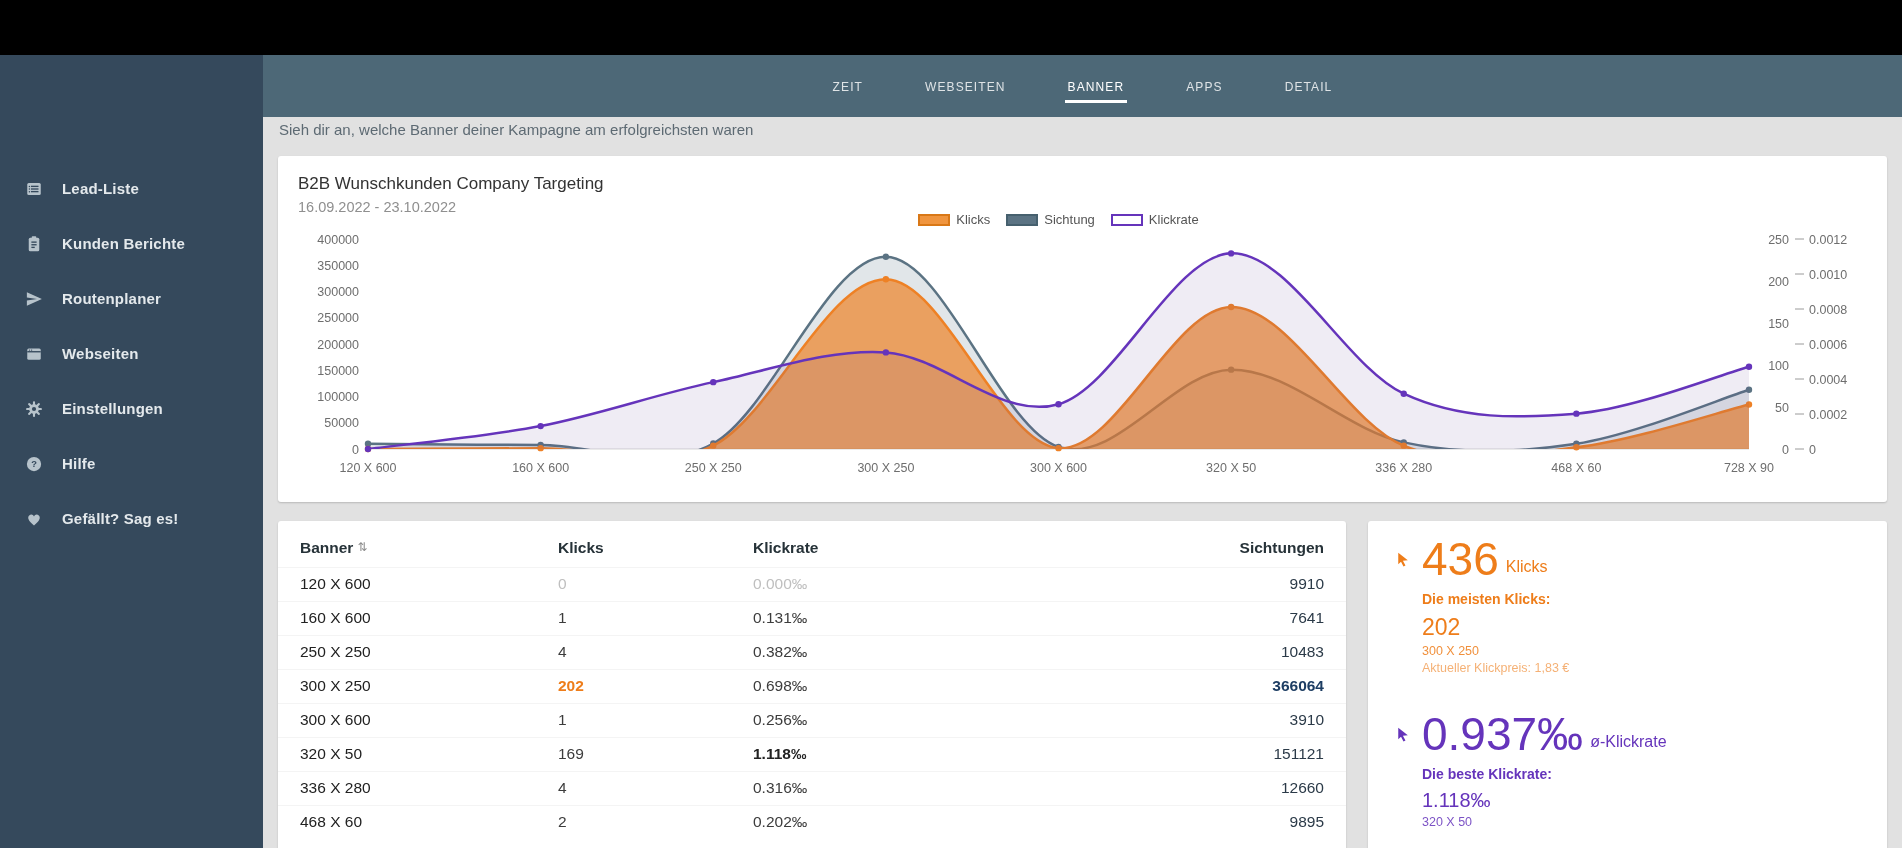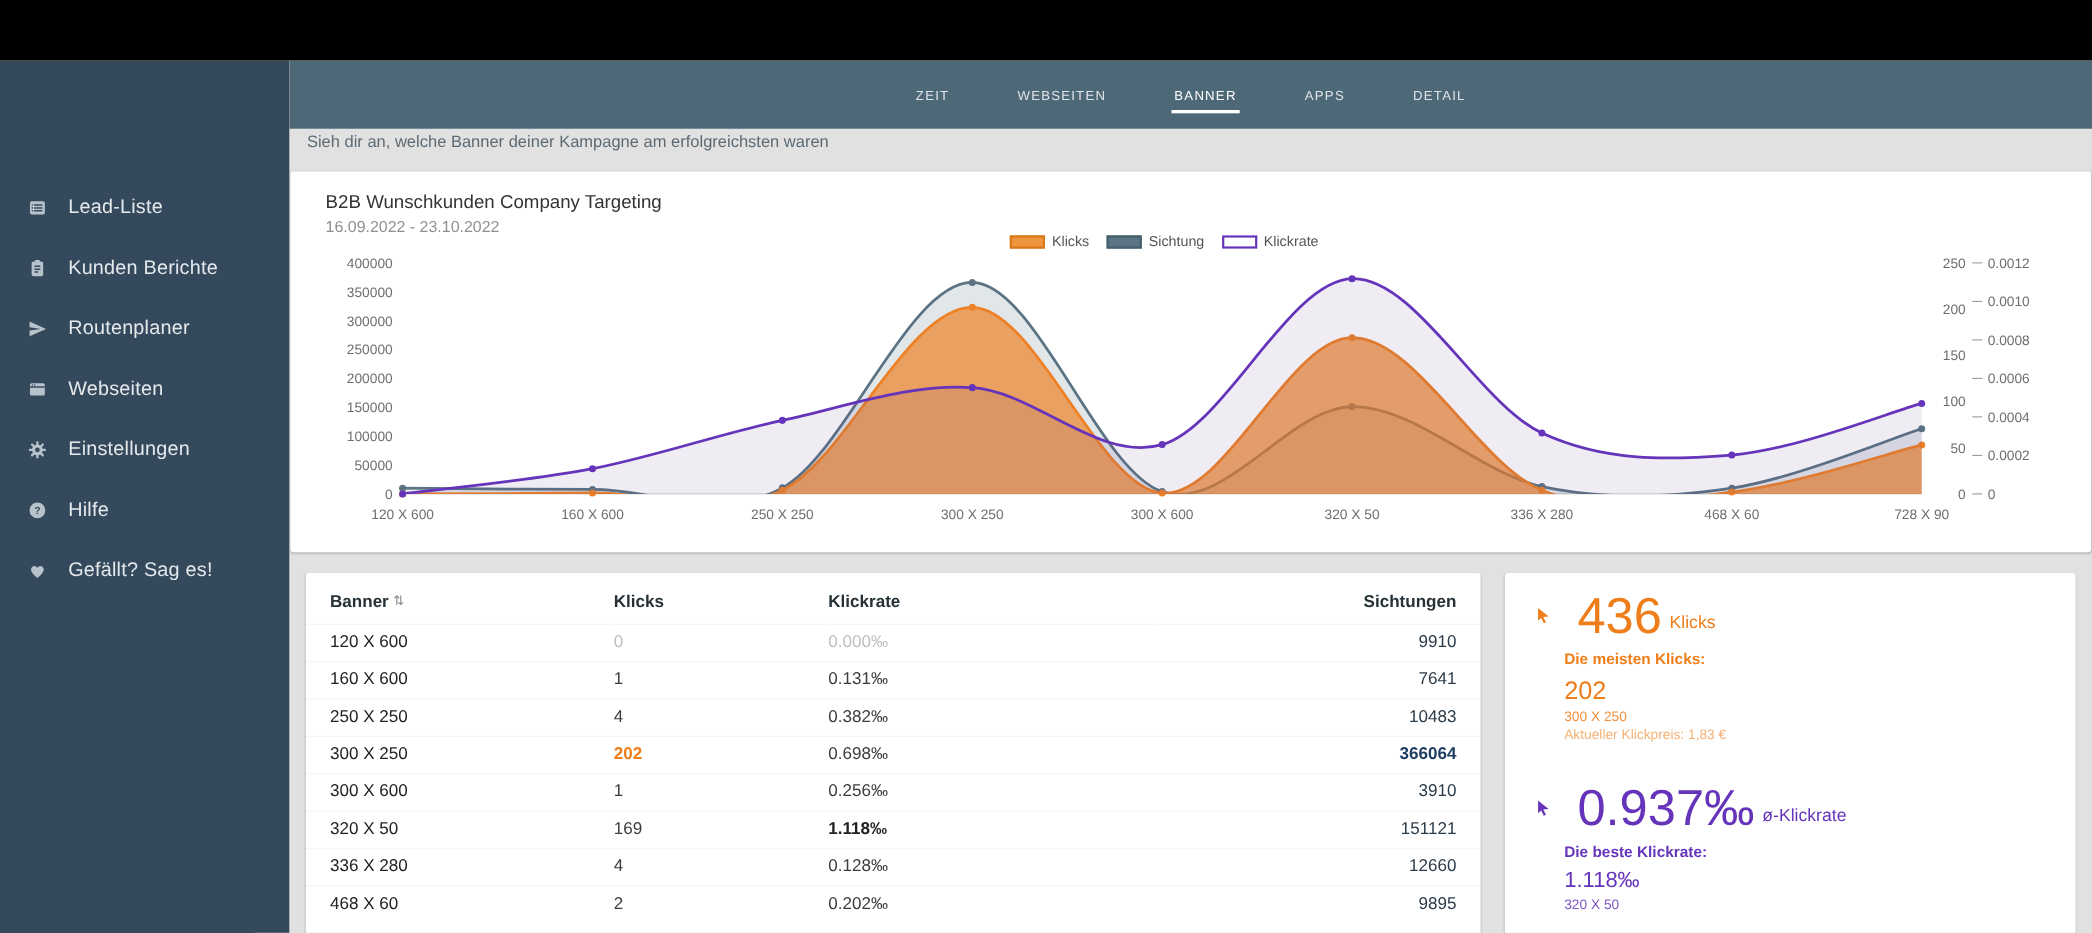--- a/index.html
+++ b/index.html
@@ -7,36 +7,36 @@
   *{box-sizing:border-box;}
 
   
   .topbar{position:absolute;top:0;left:0;width:1902px;height:55px;background:#000;z-index:30;}
 
   
   .sidebar{position:absolute;top:55px;left:0;width:263px;bottom:0;background:#35495c;z-index:20;}
   #sidebar-nav{padding-top:106px;}
   .nav-item{display:flex;align-items:center;height:55px;padding:0 12px 0 24px;cursor:pointer;}
   .nav-icon{width:20px;height:20px;margin-right:18px;display:inline-flex;align-items:center;justify-content:center;color:#b7c3cb;flex:none;}
-  .nav-label{font-size:18px;font-weight:400;color:#e4e9ec;letter-spacing:.2px;white-space:nowrap;text-align:right;}
+  .nav-label{font-size:15px;font-weight:700;color:#e4e9ec;letter-spacing:.2px;white-space:nowrap;text-align:right;}
   .nav-item.active .nav-icon{color:#f08a24;}
   .nav-item.active .nav-label{color:#f08a24;}
 
   
   .main{position:absolute;left:263px;top:55px;right:0;bottom:0;overflow:hidden;}
   .tabbar{height:62px;background:#4d6877;display:flex;justify-content:center;align-items:center;gap:56px;}
   .tab{color:rgba(255,255,255,.82);font-size:12px;letter-spacing:1.1px;padding:10px 3px 6px;border-bottom:3px solid transparent;cursor:pointer;}
   .tab.active{color:#fff;border-bottom-color:#fff;}
 
   .subtitle{padding:4px 16px 12px;font-size:15px;color:#5d6a73;}
 
   .card{background:#fff;border-radius:3px;box-shadow:0 1px 2px rgba(0,0,0,.18);}
 
   
-  .chart-card{margin:6px 1px 0;height:346px;padding:18px 32px;position:relative;}
+  .chart-card{margin:6px 15px 0;height:346px;padding:18px 20px;position:relative;}
   .chart-title{font-size:17px;color:#333;}
   .chart-dates{font-size:14.5px;color:#8f8f8f;margin-top:5px;}
   .legend{position:absolute;top:56px;left:70px;right:118px;display:flex;justify-content:center;align-items:center;gap:16px;}
   .legend-item{display:inline-flex;align-items:center;gap:6px;cursor:pointer;}
   .legend-swatch{width:32px;height:12px;border:2px solid;display:inline-block;}
   .legend-label{font-size:13px;color:#555;}
   #chart-svg{display:block;margin-top:8px;}
   .axl{fill:#6e6e6e;font-size:12.5px;font-family:"Liberation Sans",sans-serif;}
 
   
@@ -58,21 +58,21 @@
   .bold{font-weight:700;color:#222 !important;}
 
   
   .stats-card{flex:1;padding:14px 26px;overflow:hidden;}
   .stat{cursor:default;}
   .stat-klicks{color:#ee7d1a;}
   .stat-klickrate{color:#6534bb;margin-top:33px;}
   .stat-sichtungen{color:#1d3d63;margin-top:22px;}
   .stat-main{display:flex;align-items:center;}
   .stat-icon{width:22px;margin-right:6px;display:inline-flex;align-items:center;flex:none;}
-  .stat-value{font-size:46px;line-height:1.05;white-space:nowrap;margin-left:12px;}
+  .stat-value{font-size:46px;line-height:1.05;white-space:nowrap;}
   .stat-label{font-size:16px;margin-left:7px;align-self:flex-end;padding-bottom:7px;white-space:nowrap;}
   .stat-sub{margin:8px 0 2px 28px;display:flex;align-items:baseline;gap:7px;flex-direction:column;}
   .sub-label{font-size:14px;font-weight:700;}
   .sub-value{font-size:23px;}
   .stat-klickrate .sub-value{font-size:20px;}
   .stat-tiny{margin-left:28px;font-size:12.5px;line-height:1.35;opacity:.85;}
   .stat-tiny.dim{opacity:.6;}
 </style>
 </head>
 <body>
@@ -330,21 +330,21 @@
             </tr>
             <tr>
               <td class="c-banner ">320 X 50</td>
               <td class="c-klicks ">169</td>
               <td class="c-rate bold">1.118‰</td>
               <td class="c-sicht ">151121</td>
             </tr>
             <tr>
               <td class="c-banner ">336 X 280</td>
               <td class="c-klicks ">4</td>
-              <td class="c-rate ">0.128‰</td>
+              <td class="c-rate ">0.316‰</td>
               <td class="c-sicht ">12660</td>
             </tr>
             <tr>
               <td class="c-banner ">468 X 60</td>
               <td class="c-klicks ">2</td>
               <td class="c-rate ">0.202‰</td>
               <td class="c-sicht ">9895</td>
             </tr>
           </tbody>
       </table>

